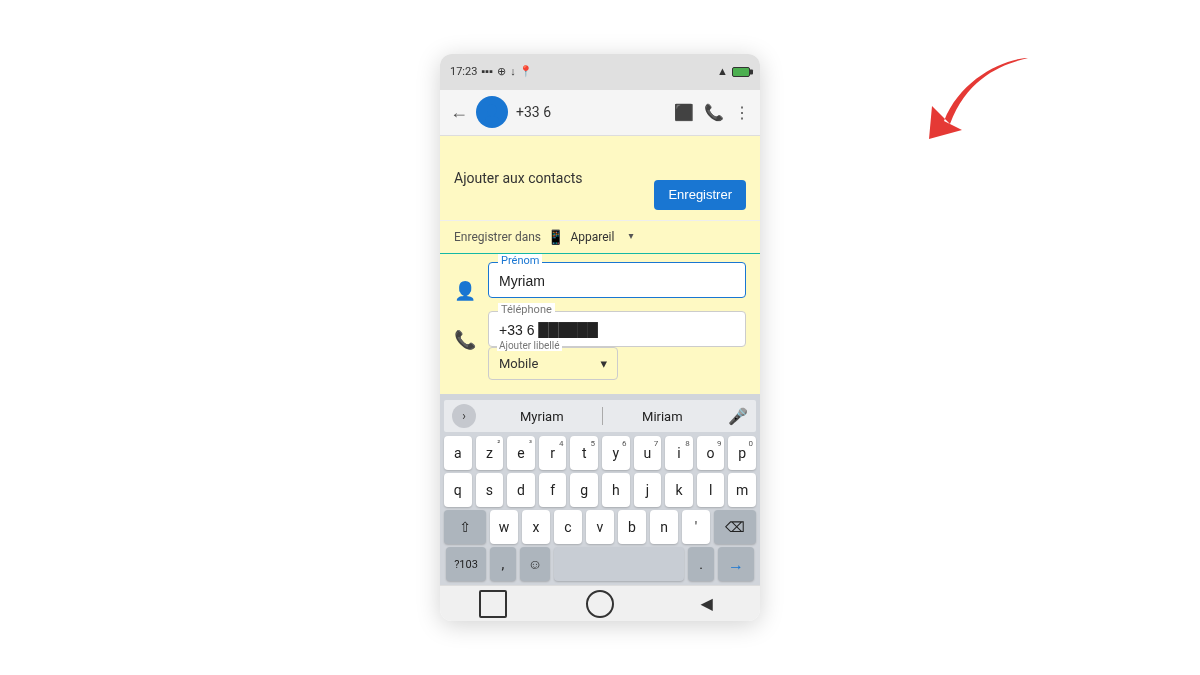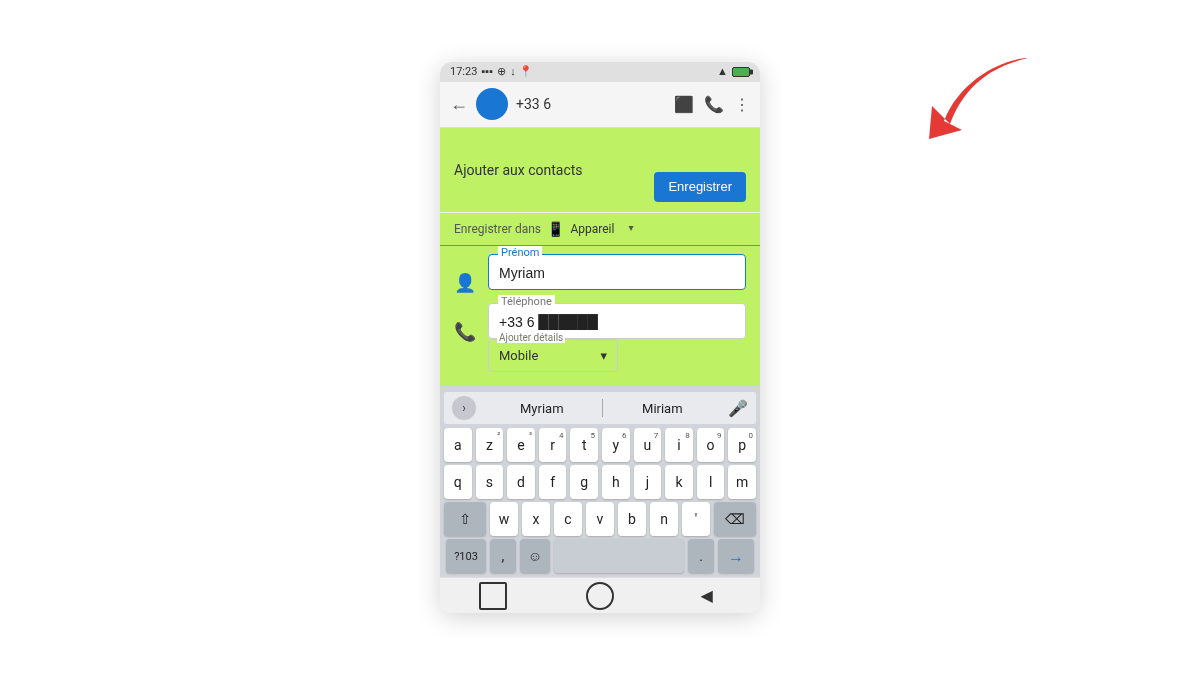--- a/index.html
+++ b/index.html
@@ -41,21 +41,21 @@
       background: #ffffff;
       border-radius: 12px;
       overflow: hidden;
       box-shadow: 0 4px 24px rgba(0,0,0,0.18);
       position: relative;
     }
 
     
     .status-bar {
       background: #e0e0e0;
-      height: 20px;
+      height: 36px;
       display: flex;
       align-items: center;
       justify-content: space-between;
       padding: 0 10px;
       font-size: 11px;
       color: #333;
     }
     .status-bar-left { display: flex; align-items: center; gap: 4px; }
     .status-bar-right { display: flex; align-items: center; gap: 4px; }
     .battery-indicator {
@@ -112,21 +112,21 @@
     .top-bar-icons {
       display: flex;
       gap: 10px;
       align-items: center;
       color: #555;
       font-size: 16px;
     }
 
     
     .main-content {
-      background: #bef264;
+      background: #fef9c3;
       padding: 0;
     }
 
     
     .header-row {
       display: flex;
       align-items: center;
       justify-content: space-between;
       padding: 10px 14px 10px 14px;
       border-bottom: 1px solid #eeeeee;
@@ -447,21 +447,21 @@
 
 
         <div class="field-row">
           <div class="field-icon">📞</div>
           <div class="phone-field-wrapper">
             <div class="input-group">
               <span class="input-label gray">Téléphone</span>
               <input class="input-field no-focus" type="text" value="+33 6 ██████" style="">
             </div>
             <div class="label-select">
-              <span class="select-label-text">Ajouter détails</span>
+              <span class="select-label-text">Ajouter libellé</span>
               <span>Mobile</span>
               <span>▾</span>
             </div>
           </div>
         </div>
 
       </div>
 
 
       <div class="keyboard">

